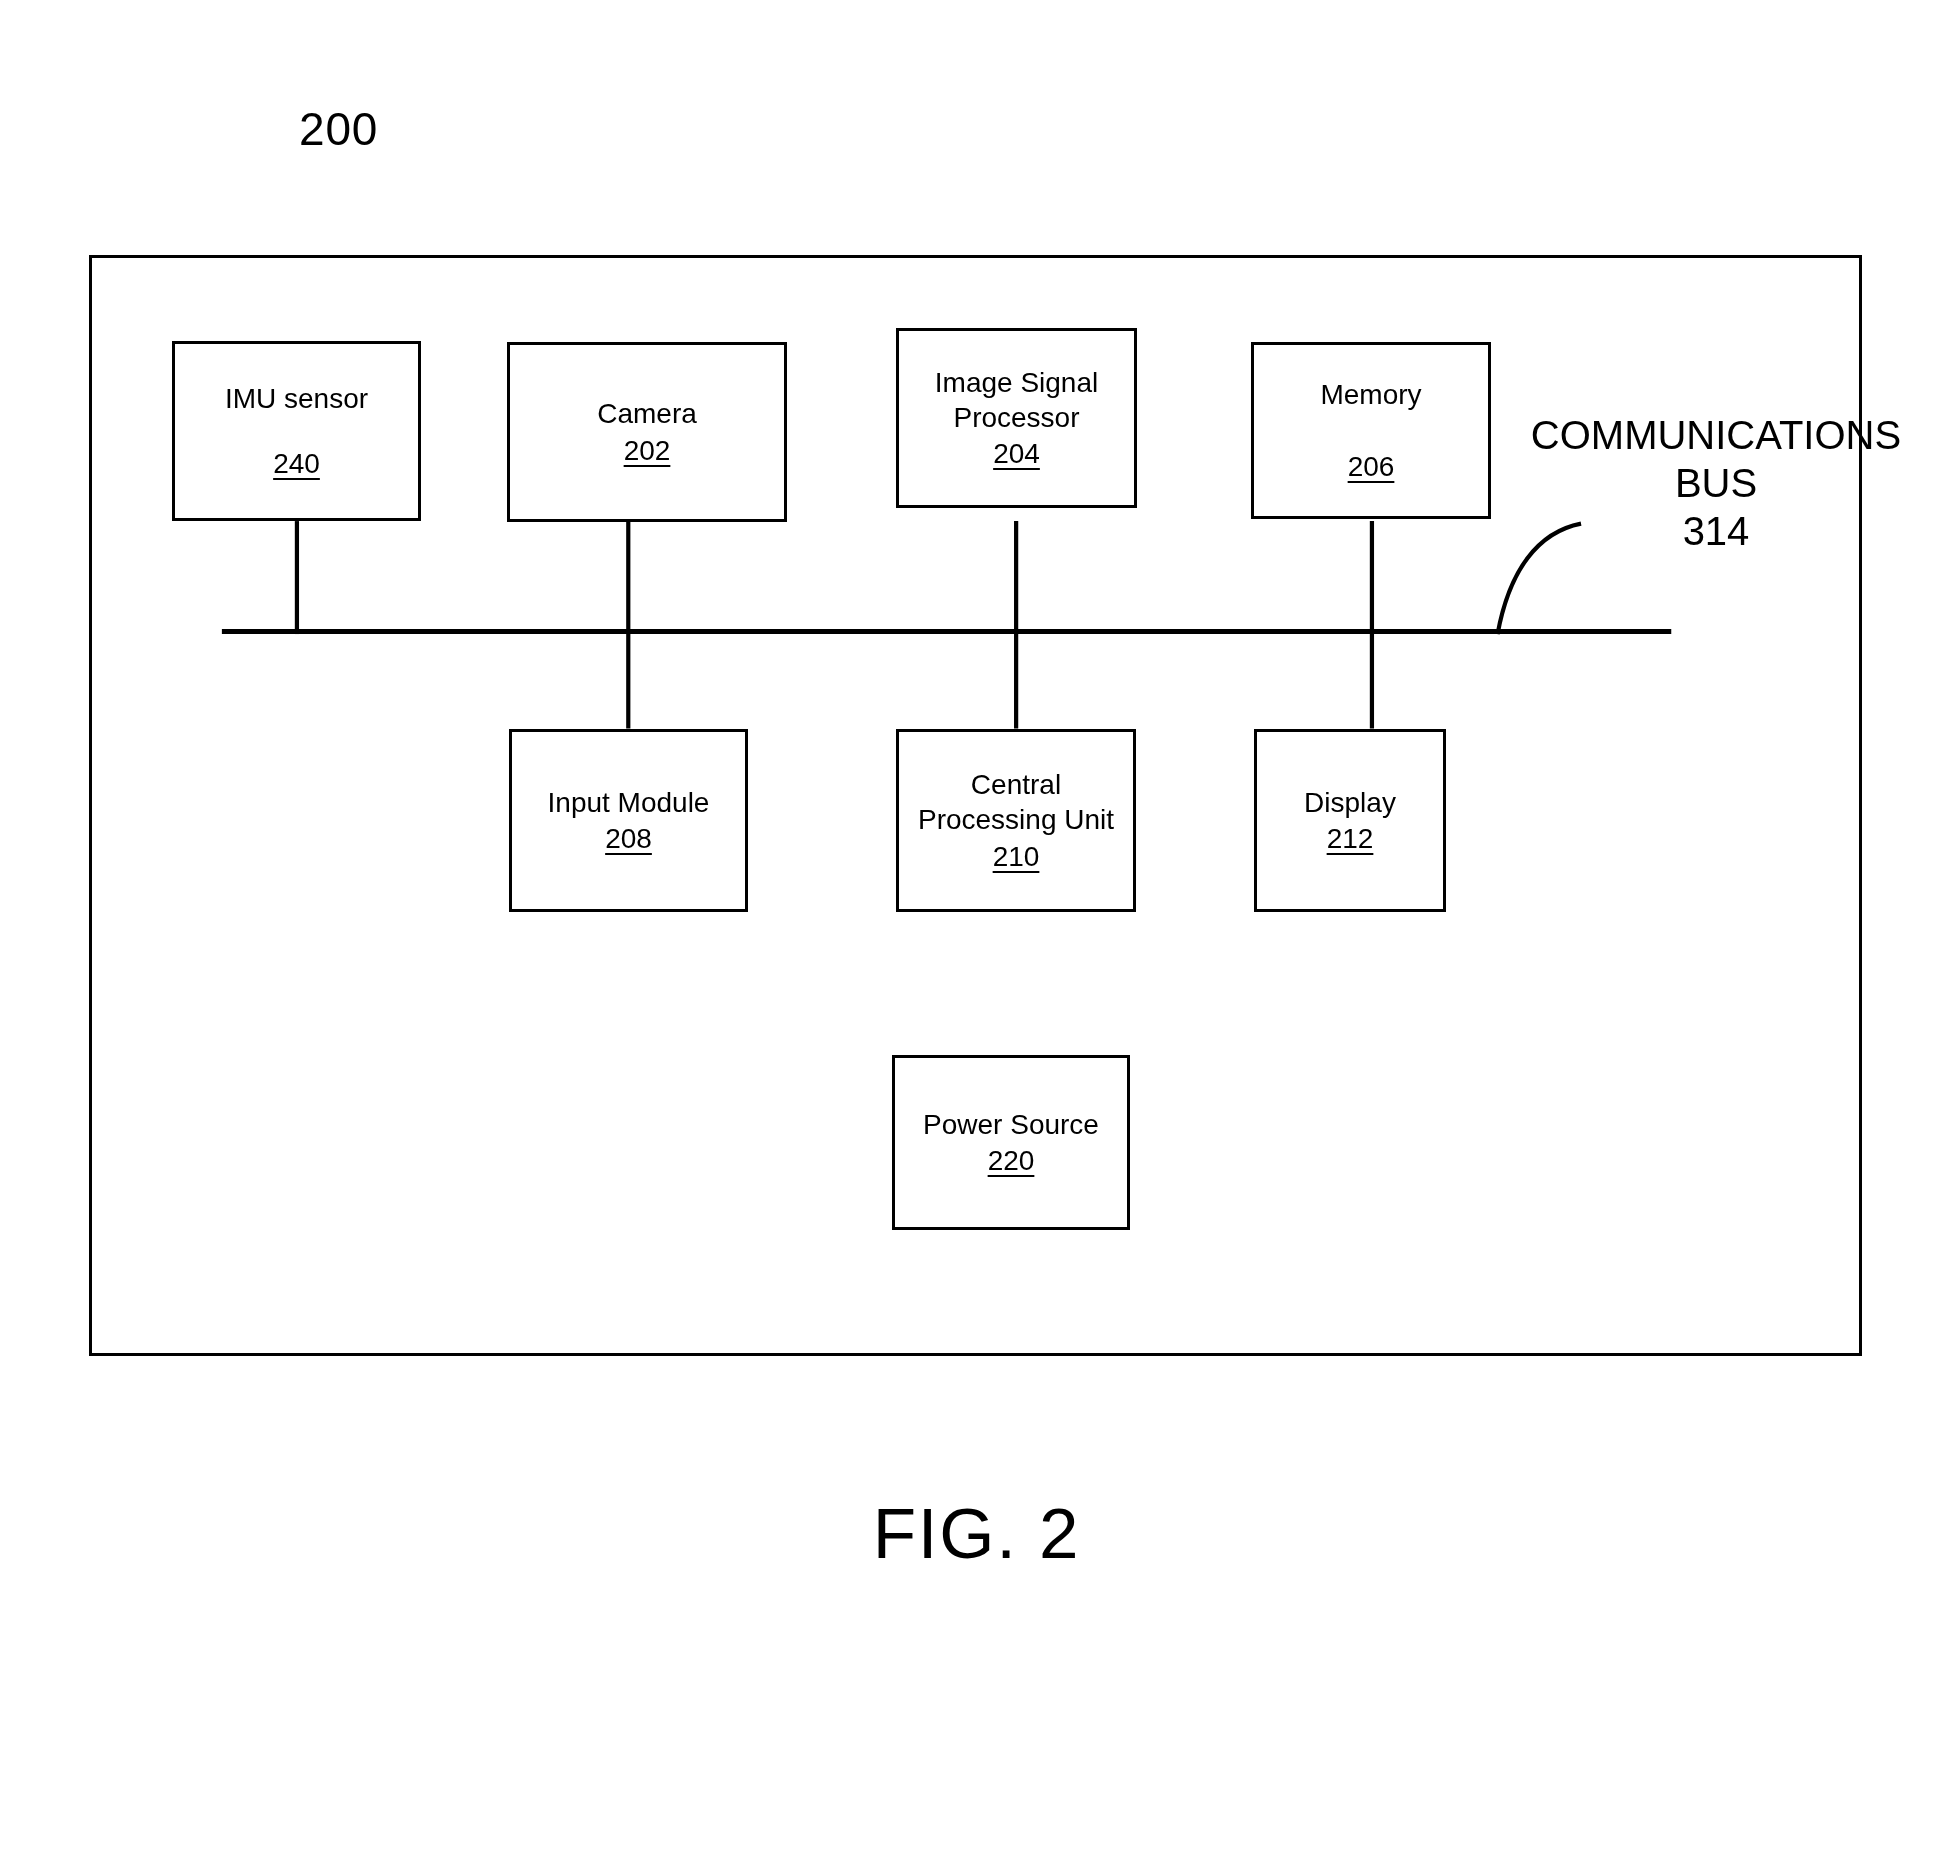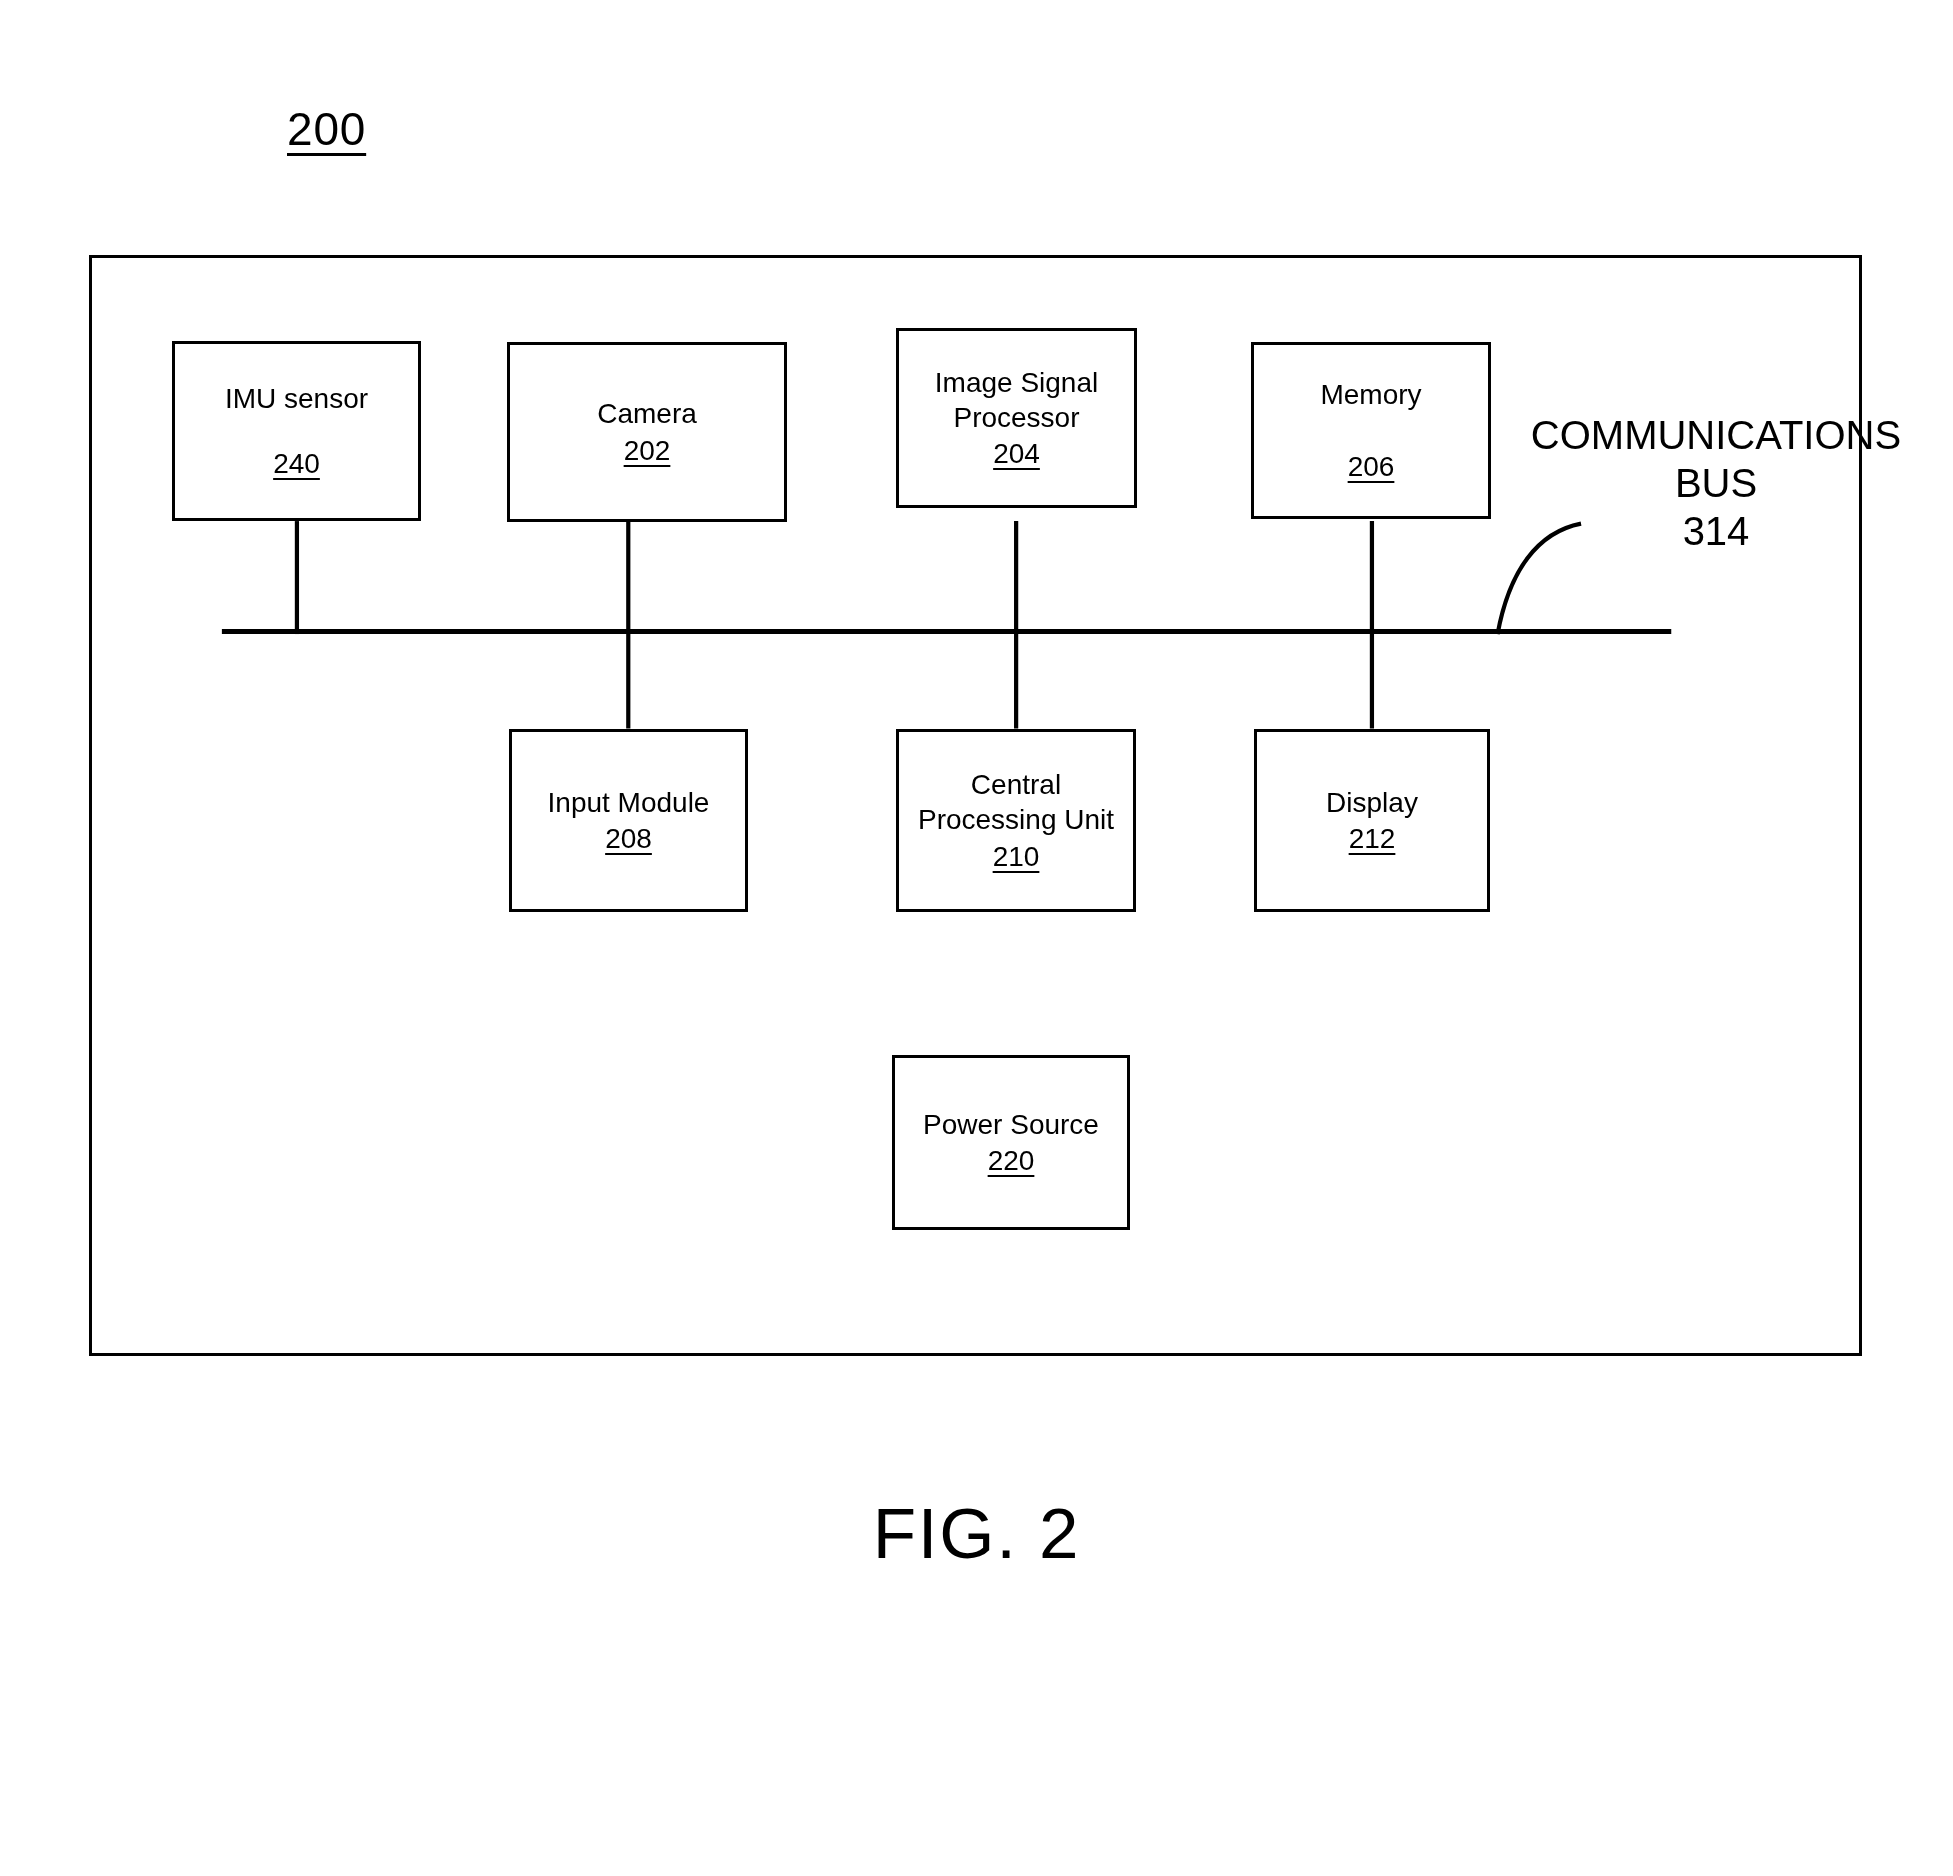--- a/index.html
+++ b/index.html
@@ -20,26 +20,25 @@
     position: absolute;
     left: 0;
     top: 0;
     width: 1953px;
     height: 1876px;
   }
 
   
   #figure-number {
     position: absolute;
-    left: 287px;
+    left: 299px;
     top: 106px;
     font-size: 46px;
     line-height: 1;
     letter-spacing: 0.8px;
-    text-decoration: underline;
     text-underline-offset: 7.6px;
     text-decoration-thickness: 2.5px;
   }
 
   
   #device-frame {
     position: absolute;
     left: 89px;
     top: 255px;
     width: 1773px;
@@ -163,21 +162,21 @@
       </div>
       <div class="component-box" style="left: 509px; top: 729px; width: 239px; height: 183px;">
         <div class="component-label">Input Module</div>
         <div class="component-ref">208</div>
       </div>
       <div class="component-box" style="left: 896px; top: 729px; width: 240px; height: 183px;">
         <div class="component-label">Central
 Processing Unit</div>
         <div class="component-ref">210</div>
       </div>
-      <div class="component-box" style="left: 1254px; top: 729px; width: 236px; height: 183px;">
+      <div class="component-box" style="left: 1254px; top: 729px; width: 192px; height: 183px;">
         <div class="component-label">Display</div>
         <div class="component-ref">212</div>
       </div>
       <div class="component-box" style="left: 880px; top: 1055px; width: 238px; height: 175px; margin-left: 12px;">
         <div class="component-label">Power Source</div>
         <div class="component-ref">220</div>
       </div>
     </div>
 
   <div id="figure-caption">FIG. 2</div>

